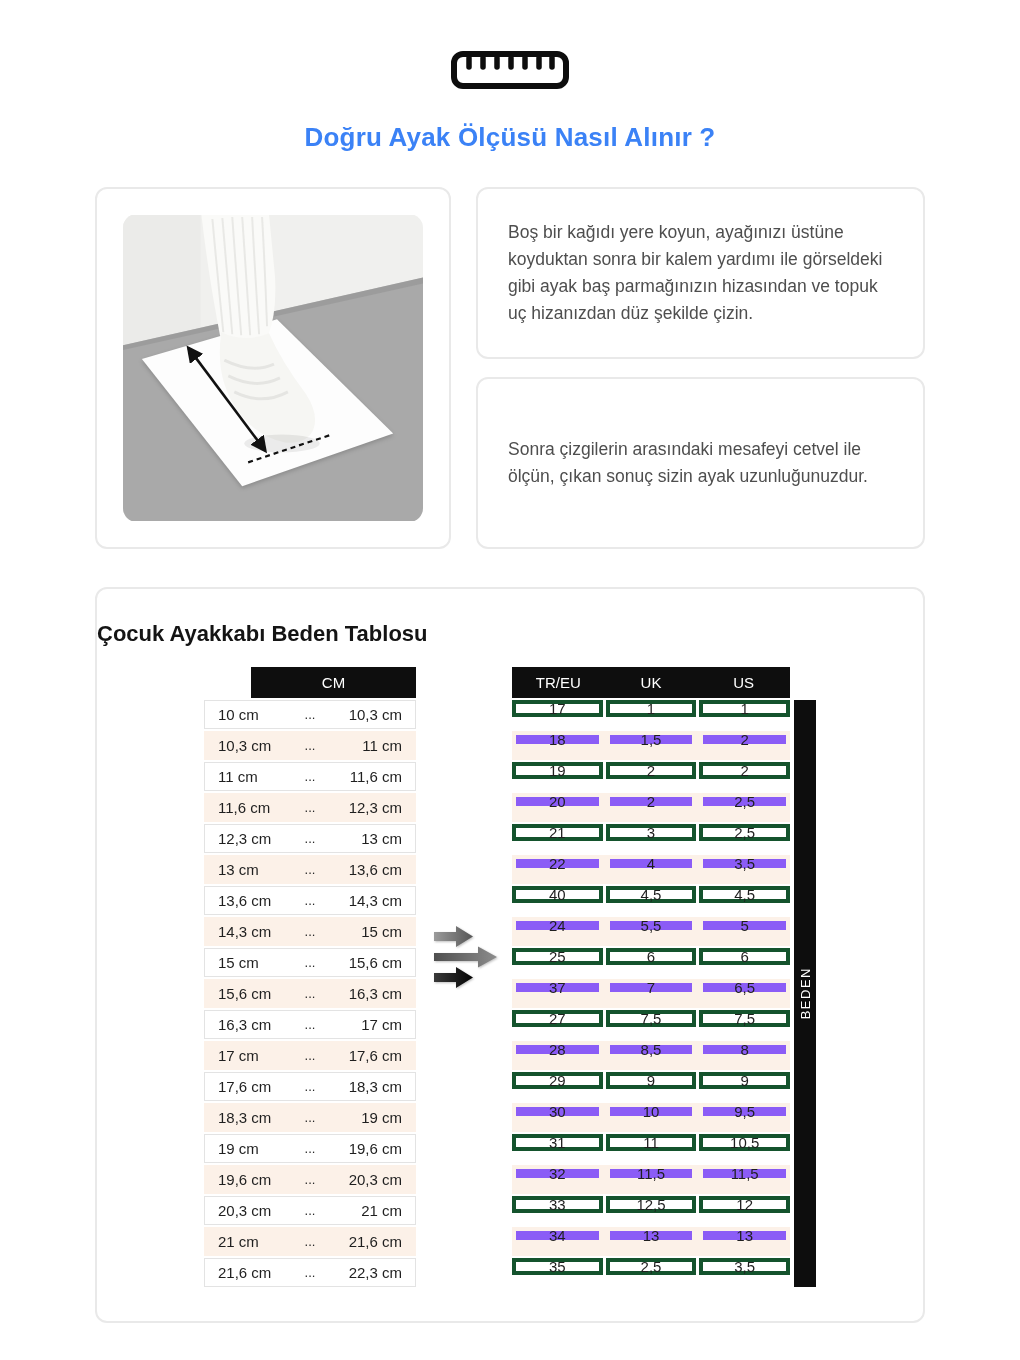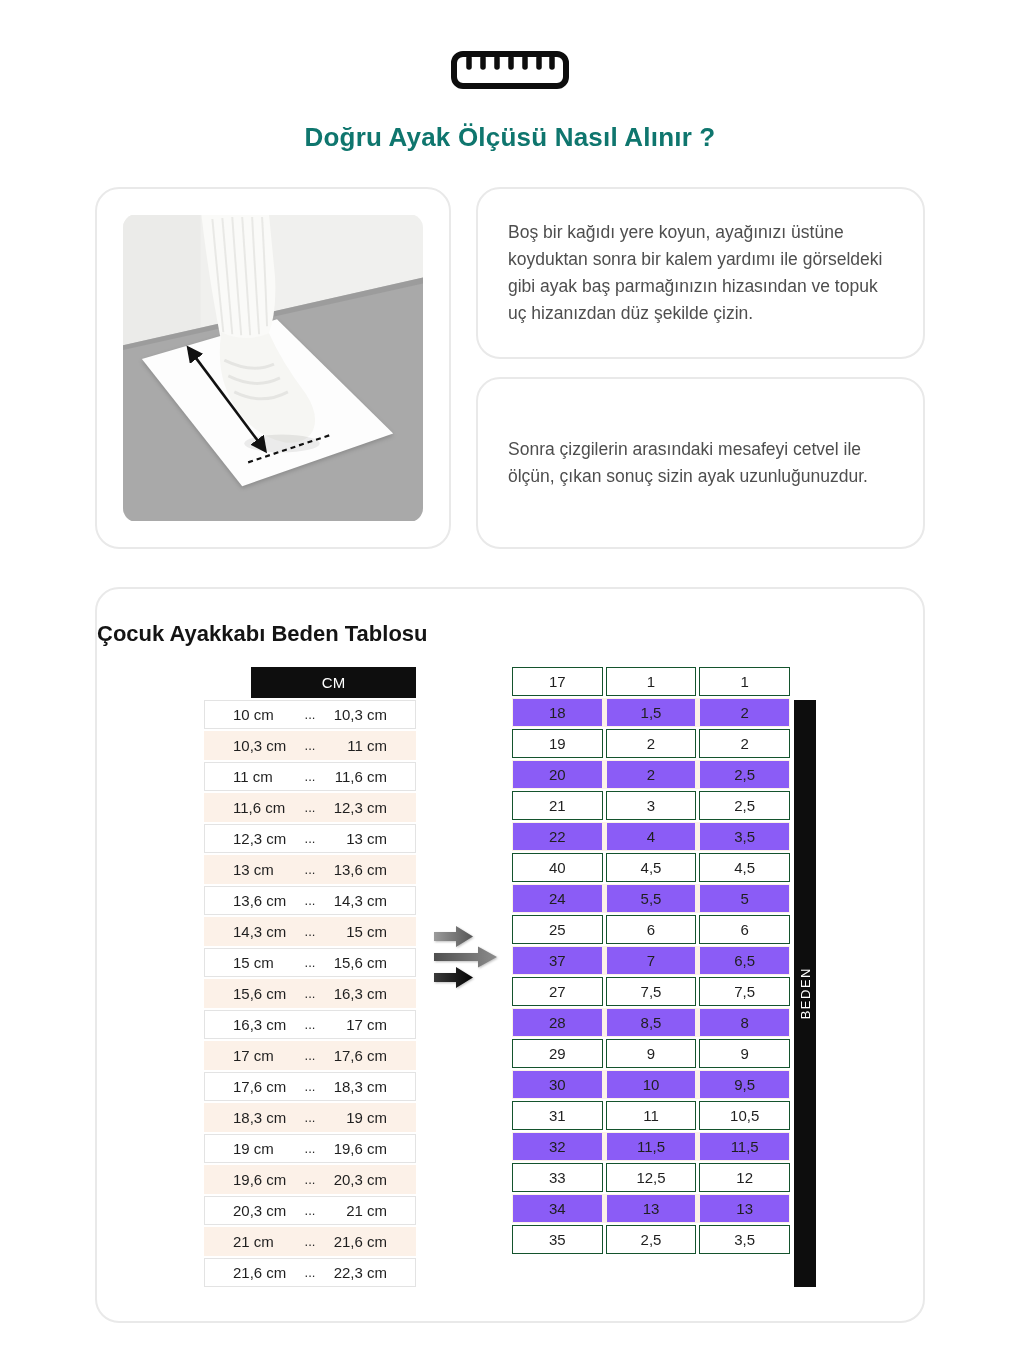--- a/index.html
+++ b/index.html
@@ -11,29 +11,29 @@
   }
   .page { width:1020px; min-height:1360px; padding-top:50px; }
 
   
   .ruler-wrap { display:flex; justify-content:center; }
   .page-title {
     margin-top:32px;
     text-align:center;
     font-size:26px;
     font-weight:bold;
-    color:#0f766e;
+    color:#3b82f6;
     letter-spacing:.2px;
   }
 
   
   .card {
     background:#fff;
     border:2px solid #e9e9e9;
-    border-radius:24px;
+    border-radius:12px;
   }
 
   .guide-row {
     display:flex;
     gap:25px;
     margin:34px 95px 0 95px;
     height:362px;
   }
   .image-card {
     width:356px;
@@ -90,34 +90,34 @@
     height:29px;
     margin-bottom:2px;
     font-size:15px;
     color:#1f1f1f;
   }
   .row.odd  { background:#ffffff; }
   .row.even { background:#fcf1e8; }
 
   .cm-row {
     display:flex; align-items:center;
-    padding:0 28px;
+    padding:0 13px;
     border:1px solid #e3e3e3;
   }
   .cm-row.even { border-color:#fcf1e8; }
   .cm-row .c-from { width:78px; text-align:left; }
   .cm-row .c-dots { flex:1; text-align:center; font-size:13px; color:#2a2a2a; }
   .cm-row .c-to   { width:78px; text-align:right; }
 
   .size-row { display:flex; gap:3px; background:#fff; border:none; }
   .size-row .cell {
     flex:1;
-    height:29px;
+    height:17px;
     display:flex; align-items:center; justify-content:center;
-    border:1px solid #14532d;
+    border:4px solid #14532d;
   }
   .size-row.even .cell { background:#8b5cf6; border-color:#fcf1e8; }
   .size-row.odd  .cell { background:#ffffff; }
 
   .arrow-zone { width:96px; position:relative; align-self:stretch; }
   .arrow-zone svg { position:absolute; left:17px; top:257px; }
 
   .beden-strip {
     width:22px;
     margin-left:4px;
@@ -330,20 +330,25 @@
           </defs>
           <g style="filter:drop-shadow(1px 1.5px 1px rgba(0,0,0,.25))">
             <path d="M1,8 h22 v-6 l17,10.5 -17,10.5 v-6 h-22 Z" fill="url(#g1)"></path>
             <path d="M1,29 h44 v-6.5 l19,10.5 -19,10.5 v-6.5 h-44 Z" fill="url(#g2)"></path>
             <path d="M1,49 h22 v-6 l17,10.5 -17,10.5 v-6 h-22 Z" fill="url(#g3)"></path>
           </g>
         </svg>
       </div>
 
       <div class="size-table">
+        <div class="thead">
+          <span>TR/EU</span>
+          <span>UK</span>
+          <span>US</span>
+        </div>
         <div>
             <div class="row size-row odd">
               <span class="cell">17</span>
               <span class="cell">1</span>
               <span class="cell">1</span>
             </div>
             <div class="row size-row even">
               <span class="cell">18</span>
               <span class="cell">1,5</span>
               <span class="cell">2</span>

